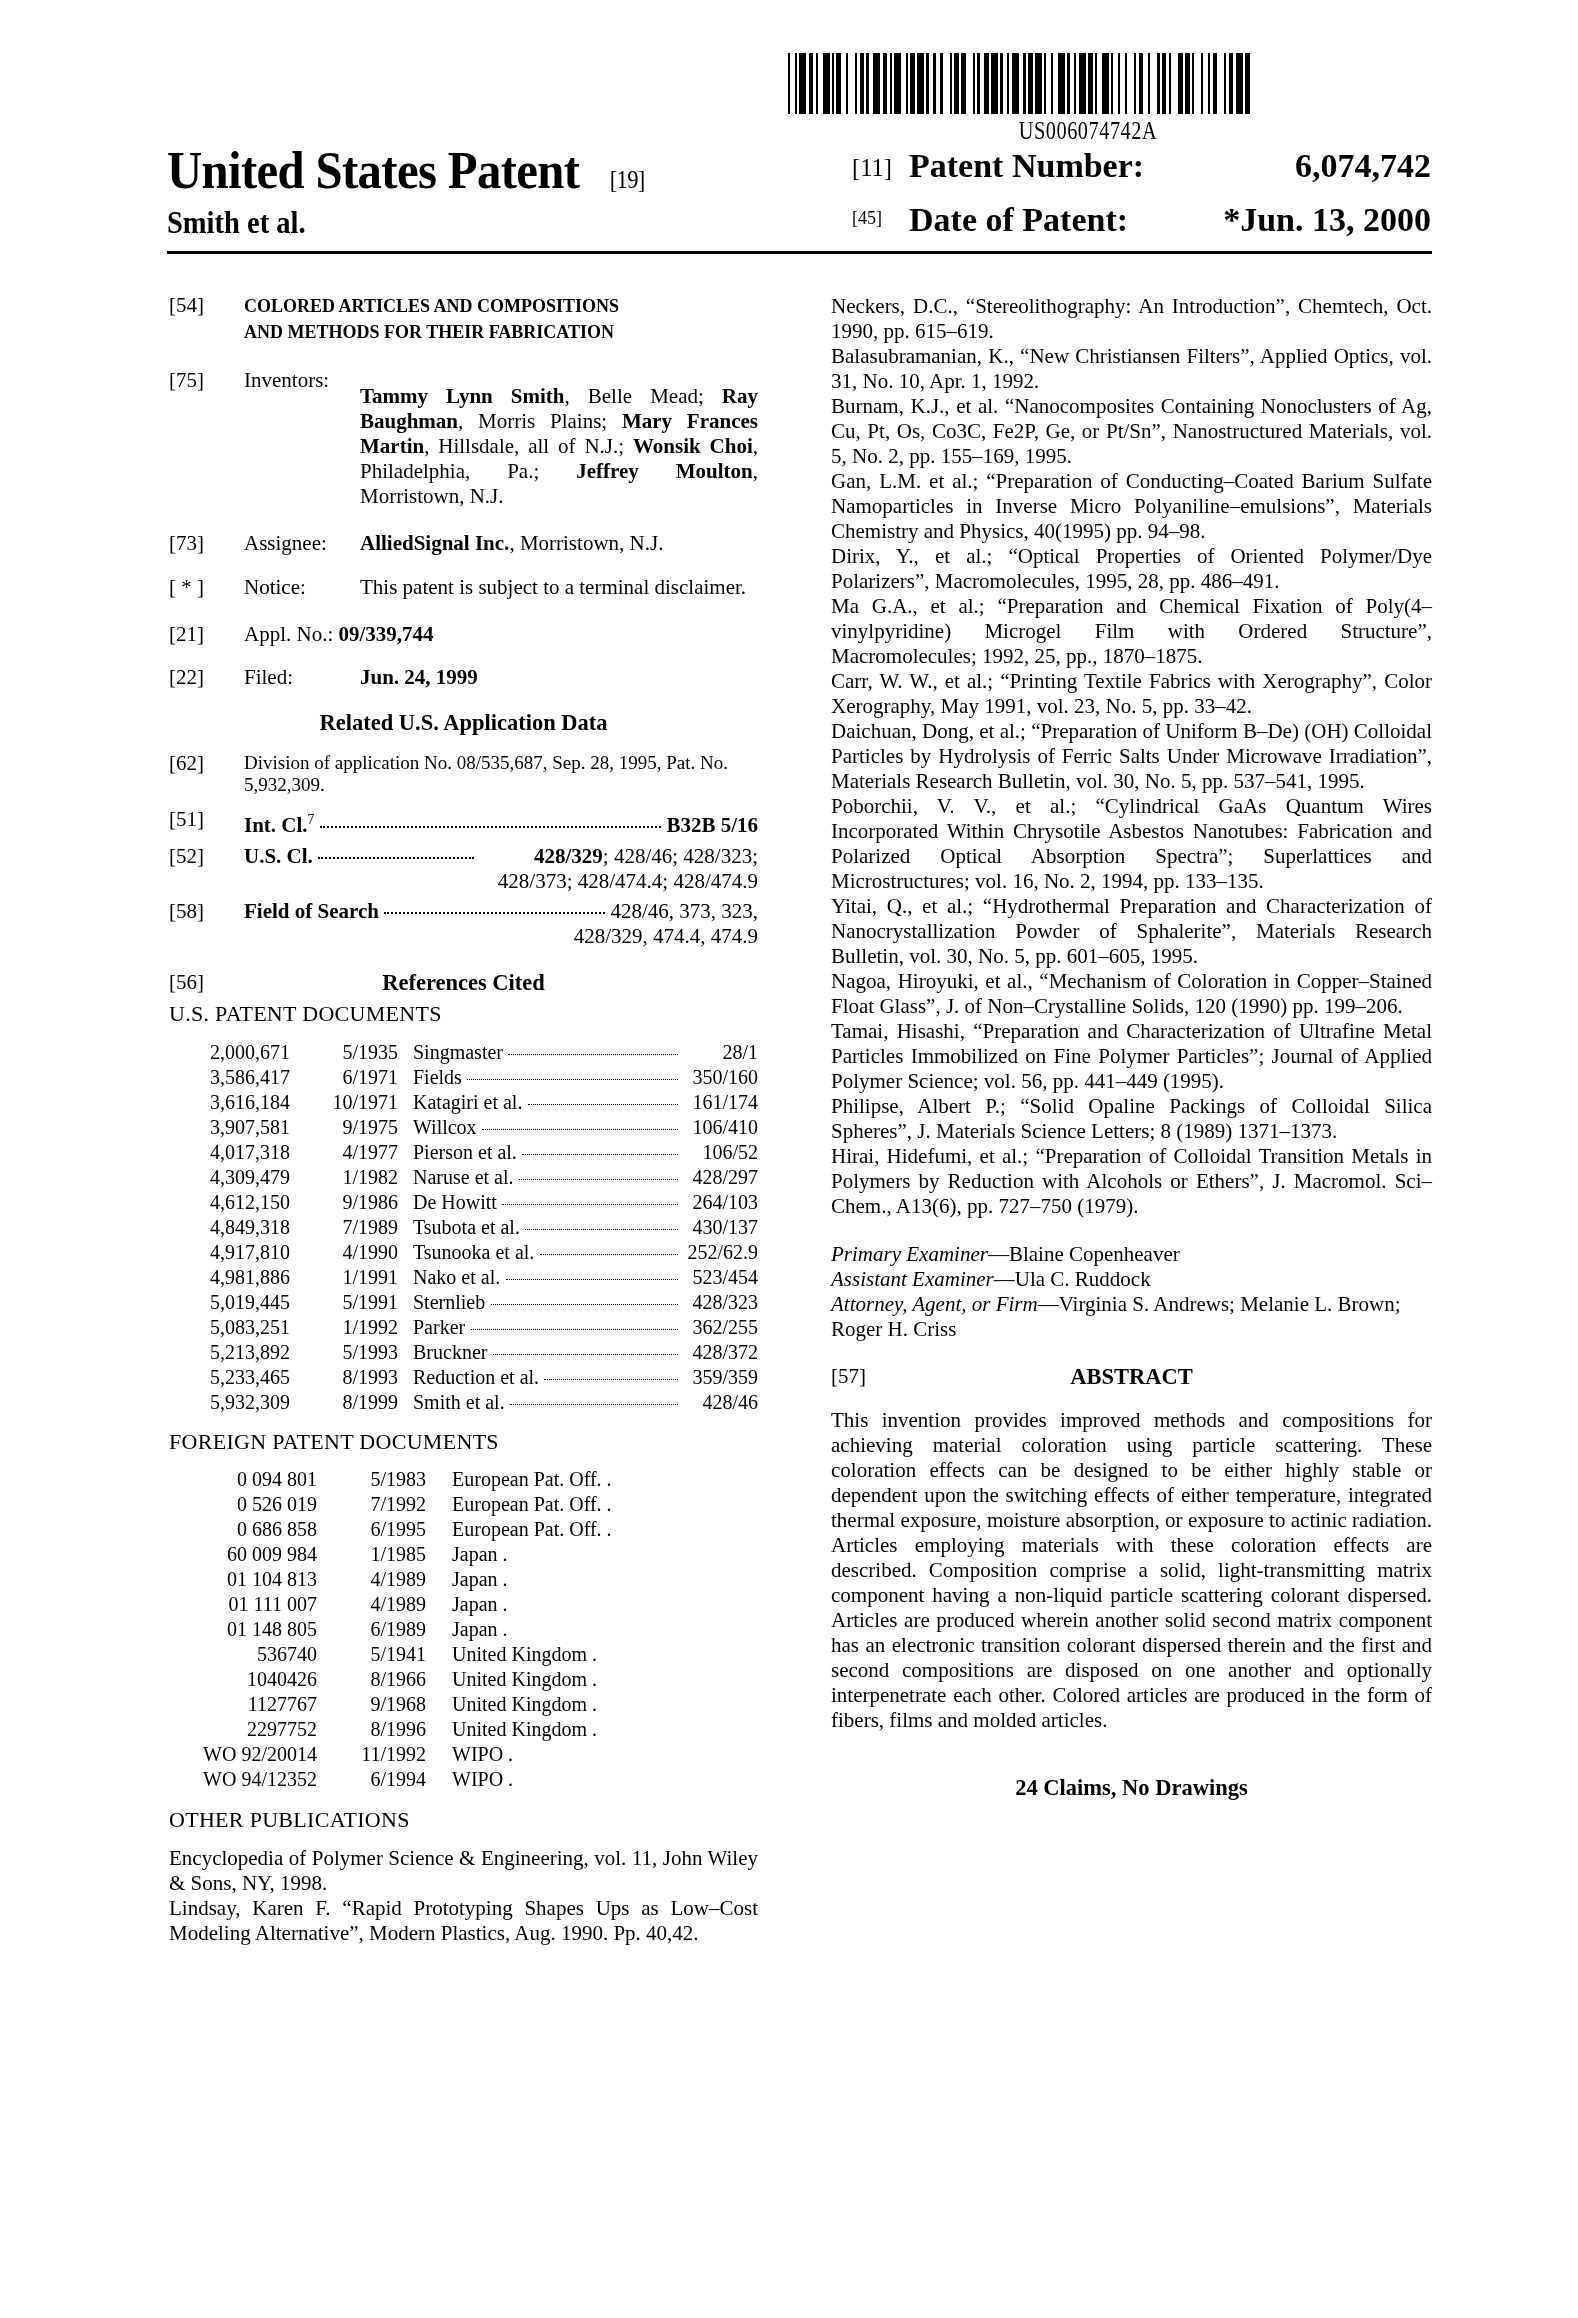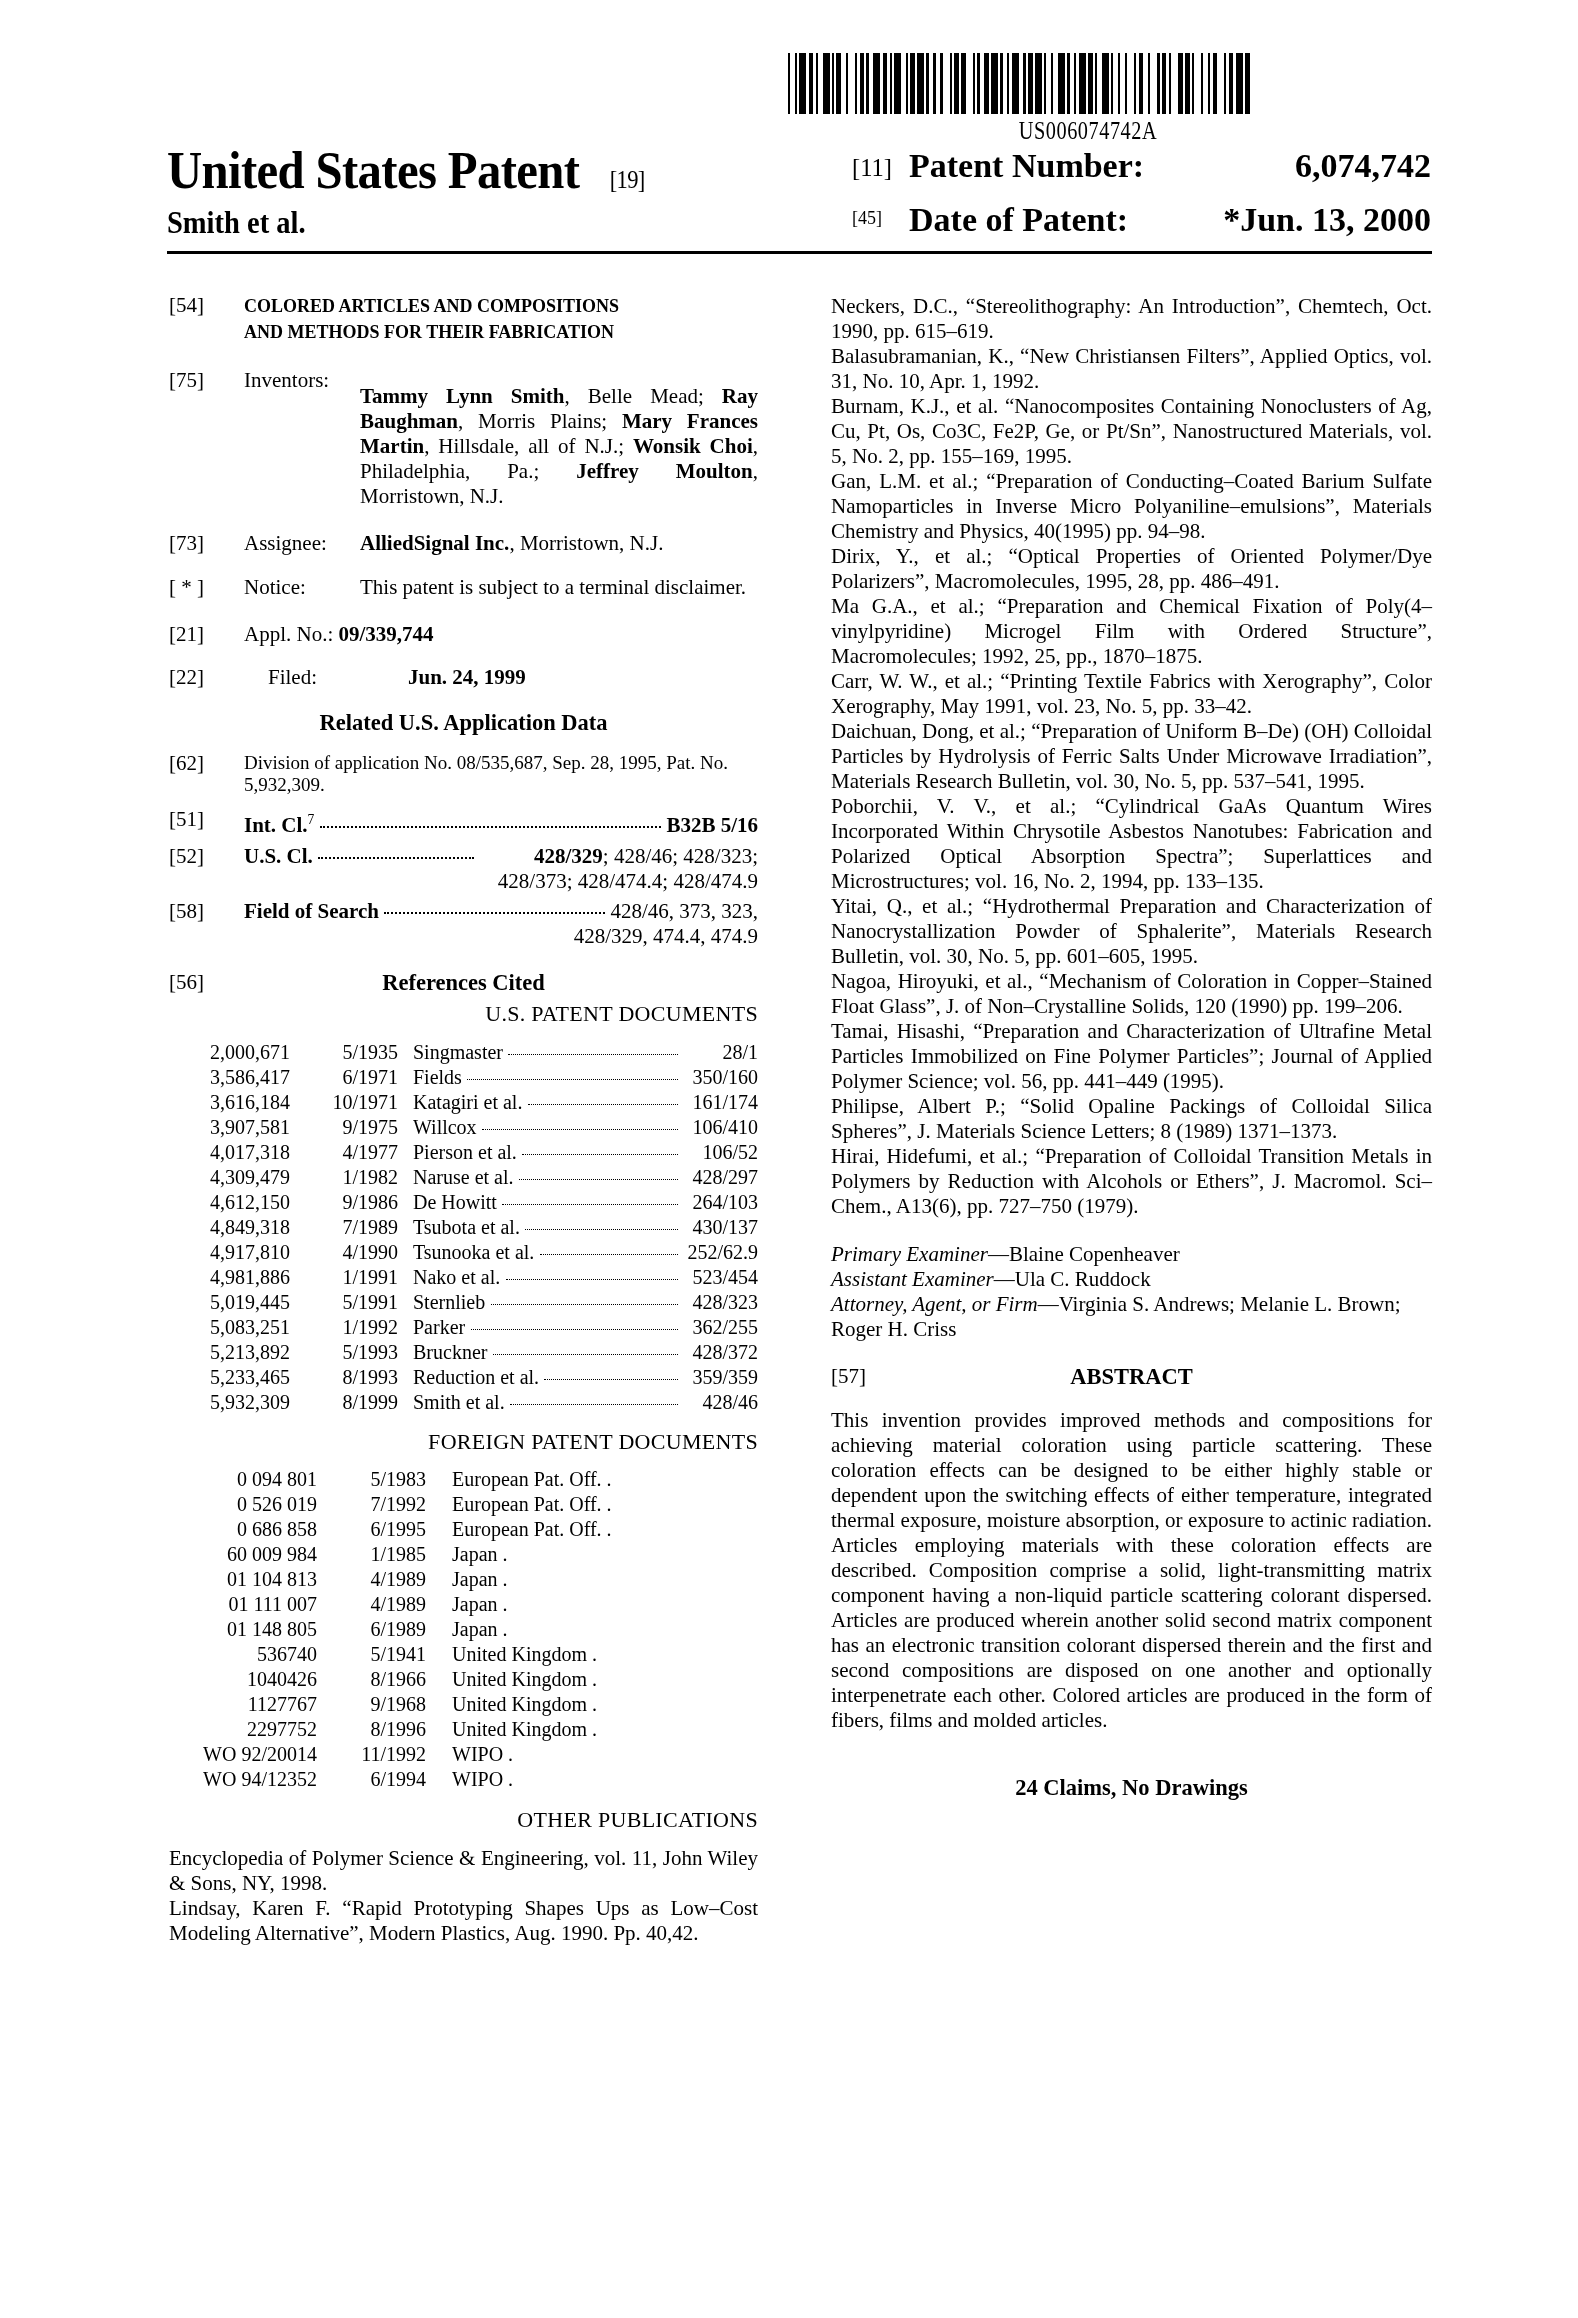--- a/index.html
+++ b/index.html
@@ -21,21 +21,21 @@
   .col-left { left:169px; width:589px; }
   .col-right { left:831px; width:601px; }
   .field { display:flex; margin-bottom:15px; }
   .code { width:75px; flex:0 0 75px; }
   .fbody { flex:1; }
   .lbl { display:inline-block; width:116px; }
   .b { font-weight:bold; }
   .i { font-style:italic; }
   .center { text-align:center; }
   .sec-head { text-align:center; font-weight:bold; font-size:22.5px; margin:11px 0 16.3px; }
-  .sub-head { text-align:right; font-size:22px; margin:6.8px 0 13.6px; letter-spacing:0.3px; }
+  .sub-head { text-align:left; font-size:22px; margin:6.8px 0 13.6px; letter-spacing:0.3px; }
   .small { font-size:19px; line-height:22px; }
   .leader { display:flex; align-items:baseline; }
   .leader .dots { flex:1; border-bottom:2px dotted #000; margin:0 5.4px; height:0; position:relative; top:-4.1px; }
   .right { text-align:right; }
   table.refs { border-collapse:collapse; font-size:20px; line-height:25px; margin-left:41px; width:548px; }
   table.refs td { padding:0; vertical-align:baseline; }
   table.refs td.num { text-align:left; width:102px; }
   table.refs td.date { text-align:right; width:86px; padding-right:15px; }
   table.refs td.who { }
   table.refs td.cls { text-align:right; width:75px; }
@@ -224,21 +224,21 @@
     <div class="code">[ * ]</div>
     <div class="lbl">Notice:</div>
     <div class="fbody" style="text-align:justify;">This patent is subject to a terminal disclaimer.</div>
   </div>
 
   <div class="field" style="margin-bottom:17.7px;">
     <div class="code">[21]</div>
     <div class="fbody"><span>Appl. No.:</span> <span class="b">09/339,744</span></div>
   </div>
 
-  <div class="field" style="margin-bottom:20px;gap:24px;">
+  <div class="field" style="margin-bottom:20px;">
     <div class="code">[22]</div>
     <div class="lbl">Filed:</div>
     <div class="fbody b">Jun. 24, 1999</div>
   </div>
 
   <div class="sec-head" style="margin:12.2px 0 17.7px;">Related U.S. Application Data</div>
 
   <div class="field small" style="margin-bottom:11px;">
     <div class="code" style="font-size:21px;">[62]</div>
     <div class="fbody">Division of application No. 08/535,687, Sep. 28, 1995, Pat. No. 5,932,309.</div>

